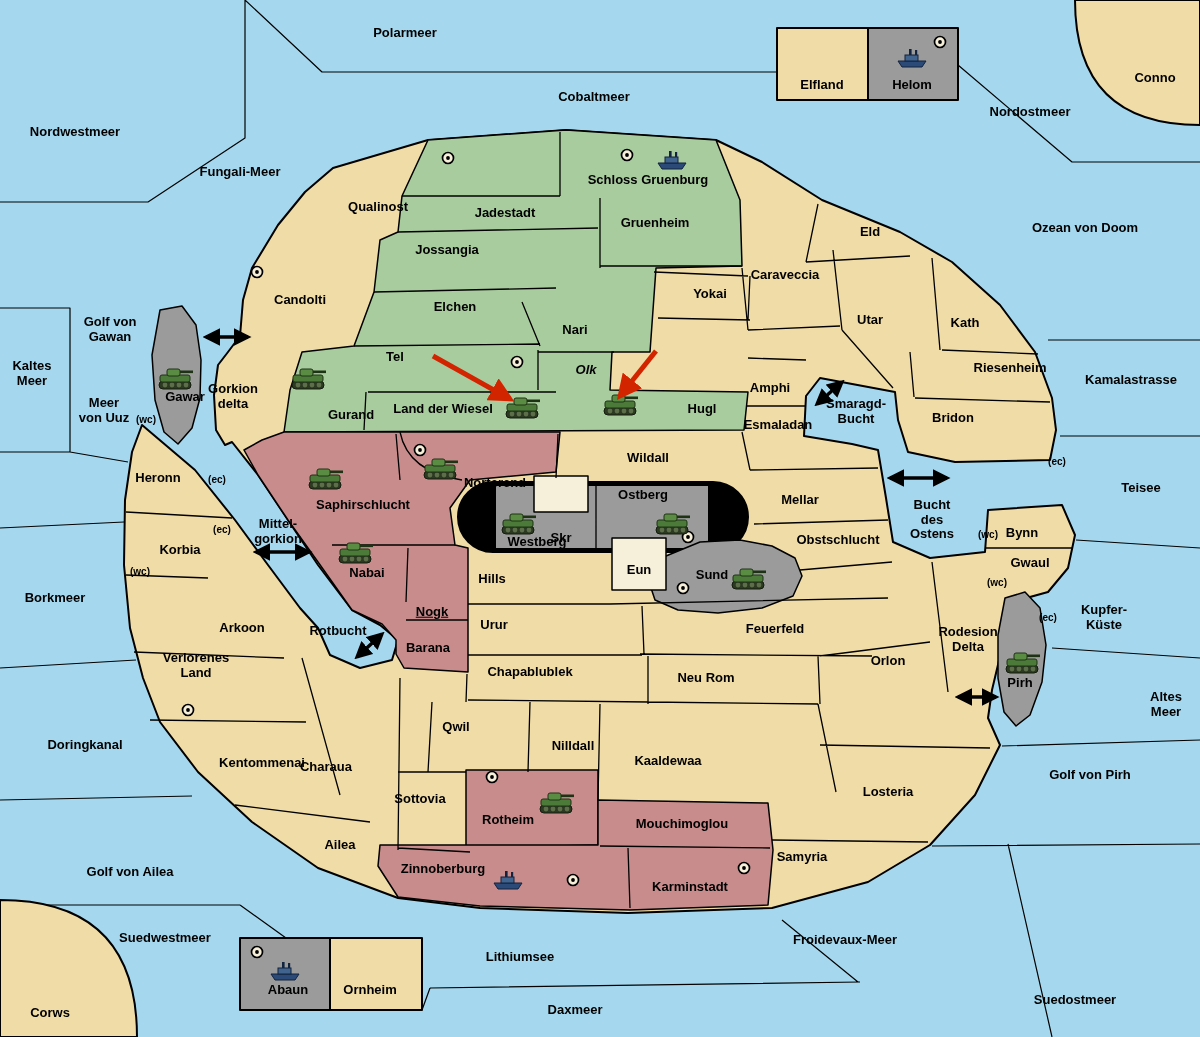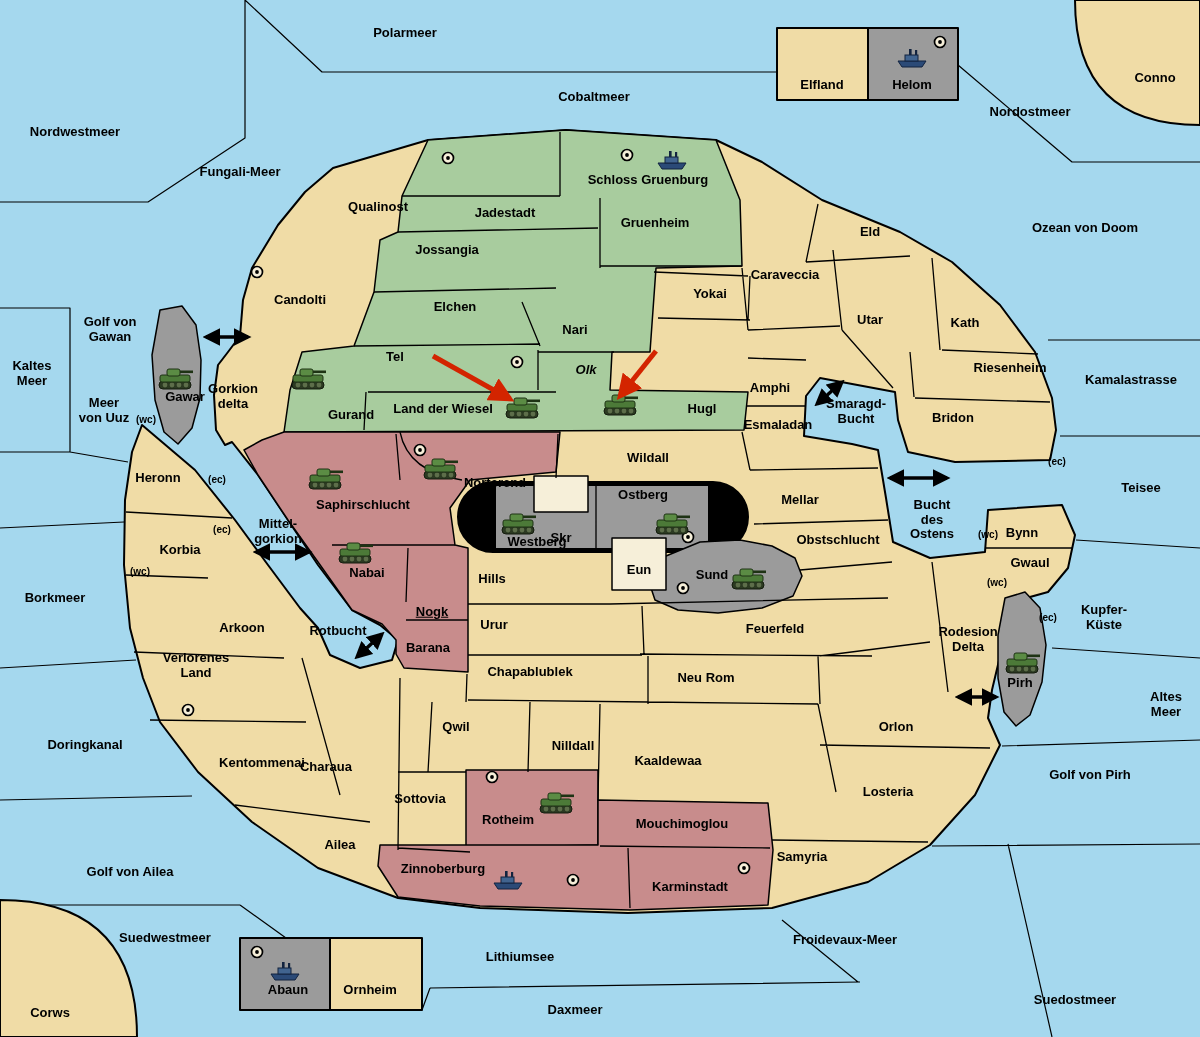--- a/index.html
+++ b/index.html
@@ -271,21 +271,21 @@
       <div class="map-label kind-region" style="left: 775px; top: 629px;">Feuerfeld</div>
       <div class="map-label kind-region" style="left: 242px; top: 628px;">Arkoon</div>
       <div class="map-label kind-strait" style="left: 338px; top: 631px;">Rotbucht</div>
       <div class="map-label kind-region" style="left: 428px; top: 648px;">Barana</div>
       <div class="map-label kind-region" style="left: 968px; top: 640px;">Rodesion
 Delta</div>
       <div class="map-label kind-region" style="left: 196px; top: 666px;">Verlorenes
 Land</div>
       <div class="map-label kind-region" style="left: 530px; top: 672px;">Chapablublek</div>
       <div class="map-label kind-region" style="left: 706px; top: 678px;">Neu Rom</div>
-      <div class="map-label kind-region" style="left: 888px; top: 727px; margin-left: 8px;">Orlon</div>
+      <div class="map-label kind-region" style="left: 888px; top: 661px;">Orlon</div>
       <div class="map-label kind-region" style="left: 1020px; top: 683px;">Pirh</div>
       <div class="map-label kind-region" style="left: 326px; top: 724px; margin-top: 43px;">Charaua</div>
       <div class="map-label kind-region" style="left: 456px; top: 727px;">Qwil</div>
       <div class="map-label kind-region" style="left: 573px; top: 746px;">Nilldall</div>
       <div class="map-label kind-region" style="left: 668px; top: 761px;">Kaaldewaa</div>
       <div class="map-label kind-region" style="left: 262px; top: 763px;">Kentommenai</div>
       <div class="map-label kind-region" style="left: 888px; top: 792px;">Losteria</div>
       <div class="map-label kind-region" style="left: 420px; top: 799px;">Sottovia</div>
       <div class="map-label kind-region" style="left: 508px; top: 820px;">Rotheim</div>
       <div class="map-label kind-region" style="left: 682px; top: 824px;">Mouchimoglou</div>

